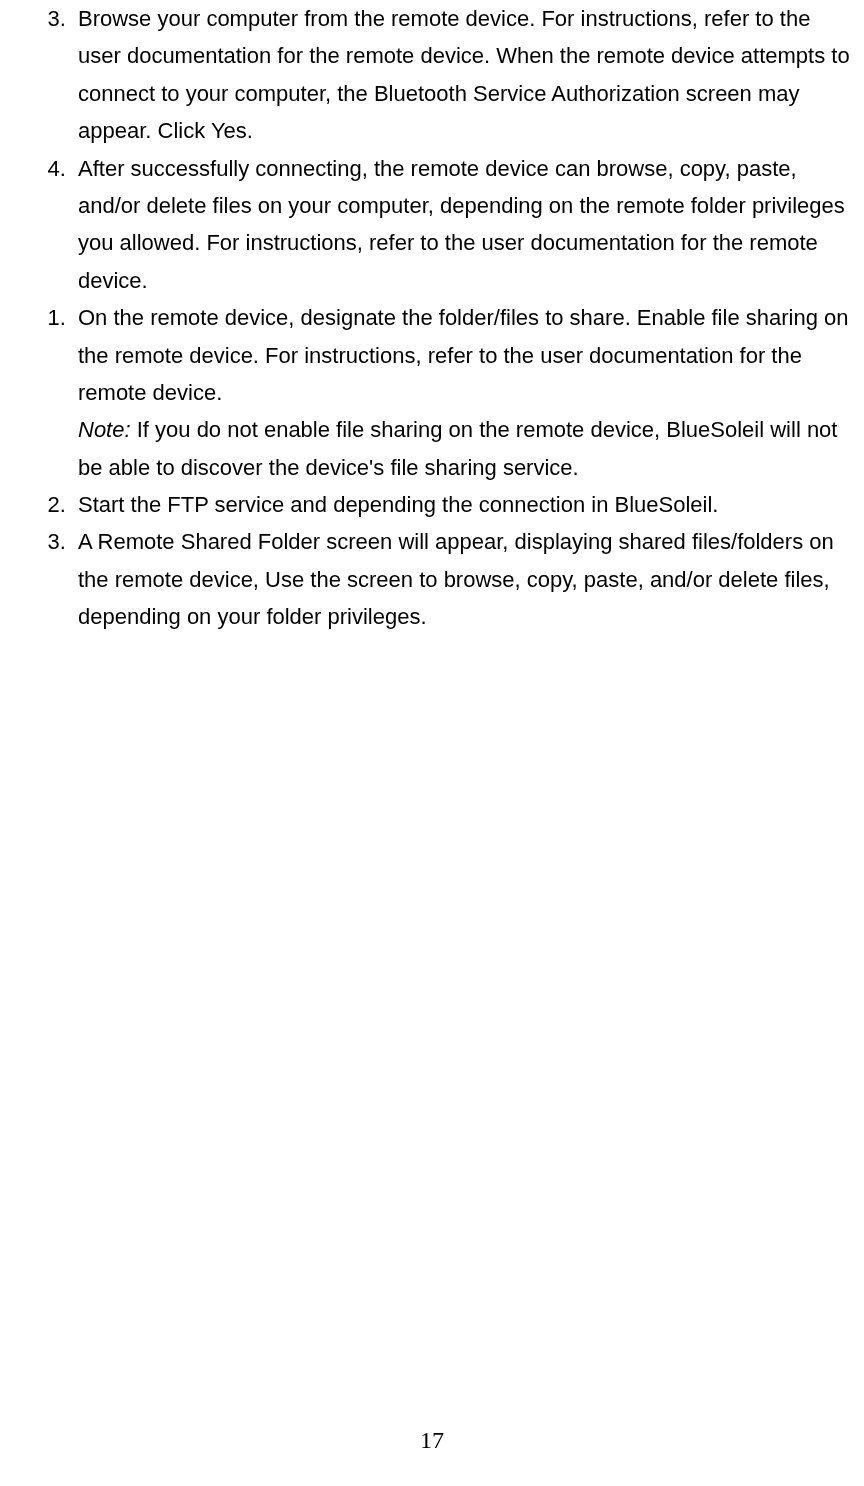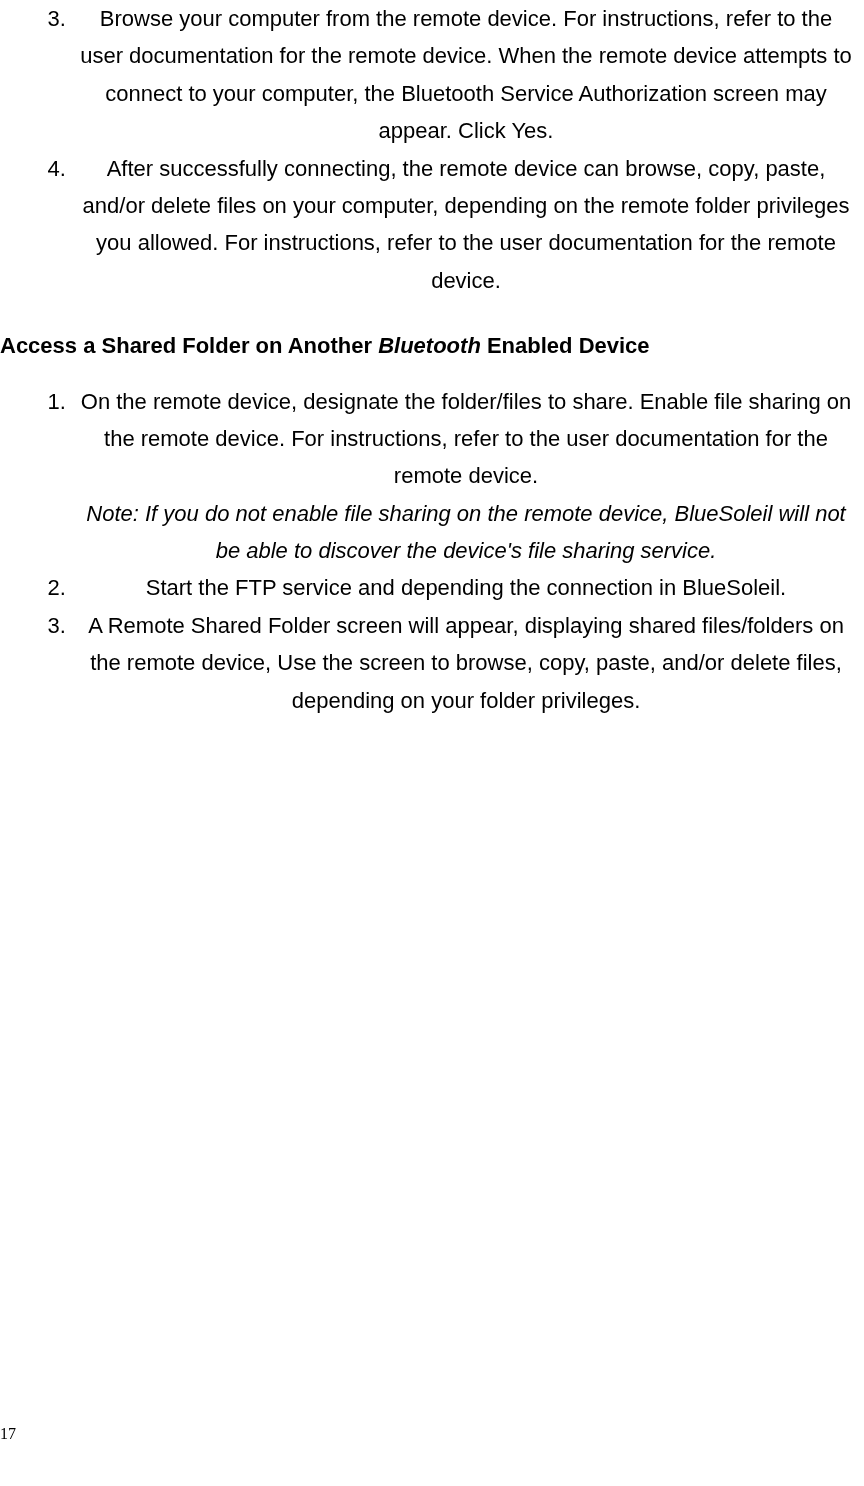--- a/index.html
+++ b/index.html
@@ -12,65 +12,61 @@
       width: 864px;
     }
     .page {
       padding: 0 10px 0 0;
       box-sizing: border-box;
       min-height: 1420px;
     }
     ol {
       margin: 0;
       padding-left: 72px;
-      text-align: center;
     }
     ol li {
       padding-left: 6px;
       margin-bottom: 0;
     }
     .heading {
       font-weight: bold;
       margin-top: 28px;
       margin-bottom: 18px;
       padding-left: 0;
     }
     .italic {
       font-style: italic;
     }
     .note-label {
       font-weight: normal;
       font-style: italic;
     }
     .note-text {
-      font-style: italic;
     }
     .page-number {
+      text-align: center;
       font-family: "Times New Roman", Times, serif;
-      font-size: 16px;
+      font-size: 24px;
       padding-bottom: 10px;
     }
   </style>
 </head>
 <body>
 
 <div class="page">
 
   <ol start="3">
     <li>
       <span>Browse your computer from the remote device. For instructions, refer to the user documentation for the remote device. When the remote device attempts to connect to your computer, the Bluetooth Service Authorization screen may appear. Click Yes.</span>
     </li>
     <li>
       <span>After successfully connecting, the remote device can browse, copy, paste, and/or delete files on your computer, depending on the remote folder privileges you allowed. For instructions, refer to the user documentation for the remote device.</span>
     </li>
   </ol>
 
-  <div class="heading">
-    <span>Access a Shared Folder on Another </span><span class="italic">Bluetooth</span><span> Enabled Device</span>
-  </div>
 
   <ol start="1">
     <li>
       <span>On the remote device, designate the folder/files to share. Enable file sharing on the remote device. For instructions, refer to the user documentation for the remote device.</span><br>
       <span class="note-label">Note:</span><span class="note-text"> If you do not enable file sharing on the remote device, BlueSoleil will not be able to discover the device's file sharing service.</span>
     </li>
     <li>
       <span>Start the FTP service and depending the connection in BlueSoleil.</span>
     </li>
     <li>

